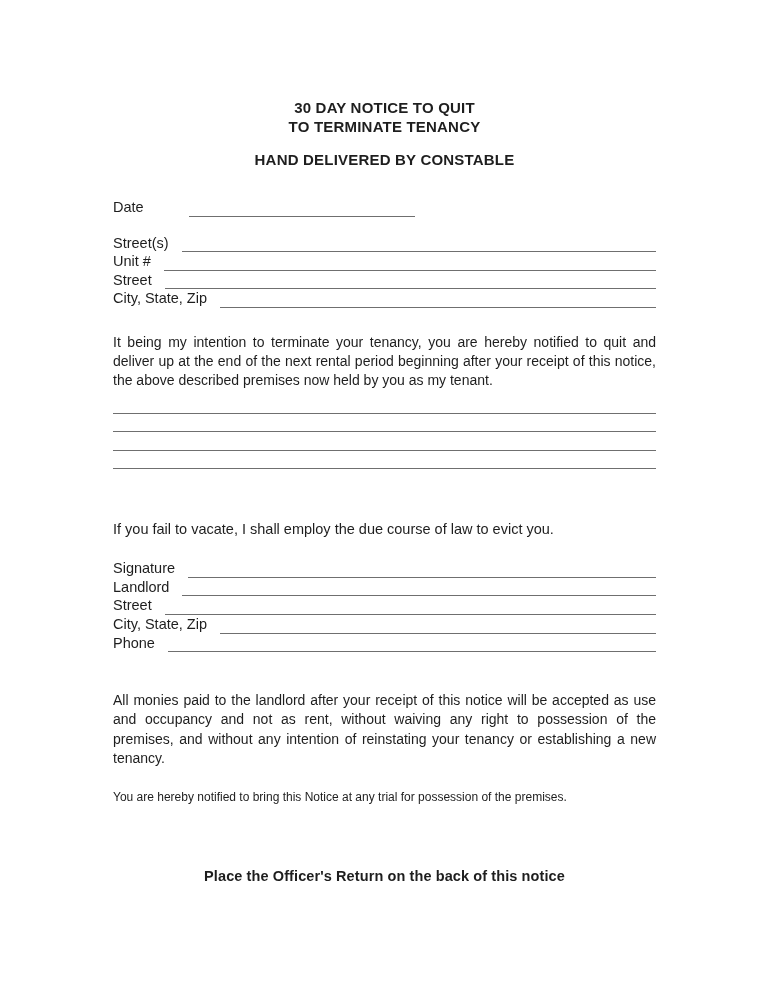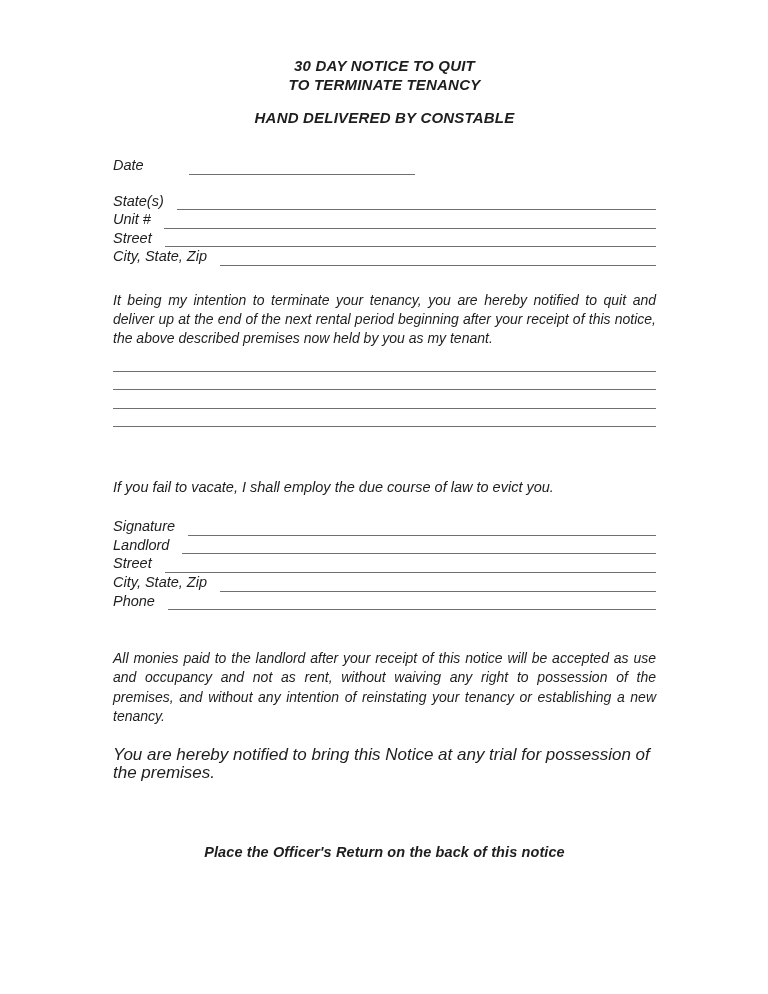--- a/index.html
+++ b/index.html
@@ -6,22 +6,21 @@
   html, body { background: #ffffff; }
   body {
     width: 768px; height: 994px;
     font-family: "Liberation Sans", sans-serif;
     color: #1e1e1e;
     overflow: hidden;
   }
   .page {
     width: 768px; height: 850px;
     background: #ffffff;
-    padding: 56px 112px 0 113px;
-    font-style: italic;
+    padding: 98px 112px 0 113px;
   }
   
   .title { text-align: center; font-weight: bold; font-size: 15px; line-height: 19px; letter-spacing: 0.2px; }
   .subtitle { text-align: center; font-weight: bold; font-size: 15px; letter-spacing: 0.2px; margin-top: 15px; }
   
   .field-row { display: flex; align-items: flex-end; font-size: 14.5px; line-height: 18.6px; }
   .flabel { white-space: nowrap; }
   .fline {
     flex: 1 1 auto;
     border-bottom: 1.5px solid #6f6f6f;
@@ -37,21 +36,21 @@
   .intent-para { margin-top: 25px; }
   .reason-label { margin-top: 16px; font-size: 14.5px; line-height: 19px; }
   .reason-lines { margin-top: 5px; }
   .reason-line { height: 18.4px; border-bottom: 1.5px solid #6f6f6f; }
   .vacate { margin-top: 51px; font-size: 14.5px; line-height: 19px; }
   .sig-group { margin-top: 20px; }
   
   .reservation { margin-top: 39px; }
   .res-heading { text-align: center; font-size: 14.5px; line-height: 19.2px; text-decoration: underline; text-underline-offset: 2px; }
   .res-para { }
-  .trial-notice { margin-top: 20px; font-size: 17px; line-height: 18px; }
+  .trial-notice { margin-top: 20px; font-size: 12px; line-height: 18px; }
   
   .footer-note { margin-top: 62px; text-align: center; font-weight: bold; font-size: 14.5px; letter-spacing: 0.1px; }
 </style>
 </head>
 <body>
 
 <div class="page">
 
   <div class="title">
     <div>30 DAY NOTICE TO QUIT</div>
@@ -59,21 +58,21 @@
   </div>
   <div class="subtitle">HAND DELIVERED BY CONSTABLE</div>
 
   <div class="field-row date-row">
     <span class="flabel">Date</span>
     <span class="fline date-line"></span>
   </div>
 
   <div class="tenant-group">
     <div class="field-row">
-      <span class="flabel">State(s)</span>
+      <span class="flabel">Street(s)</span>
       <span class="fline"></span>
     </div>
     <div class="field-row">
       <span class="flabel">Unit #</span>
       <span class="fline"></span>
     </div>
     <div class="field-row">
       <span class="flabel">Street</span>
       <span class="fline"></span>
     </div>

